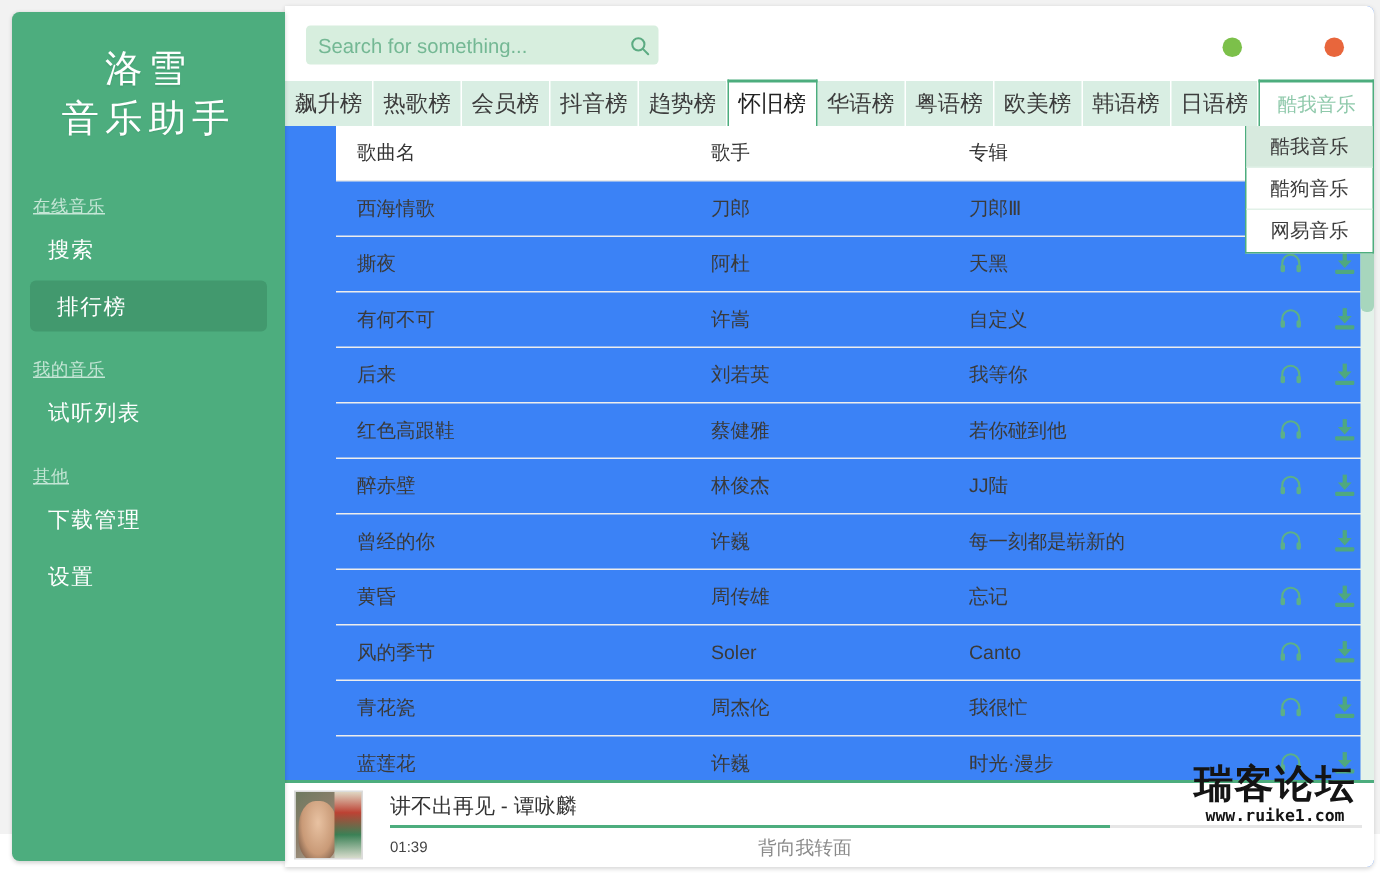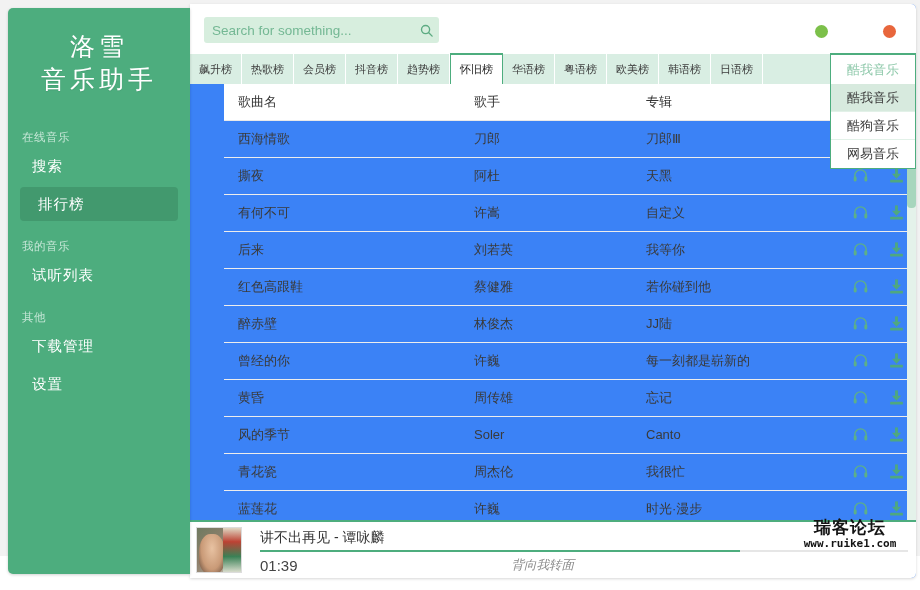--- a/index.html
+++ b/index.html
@@ -37,20 +37,21 @@
     font-size: 25px;
     font-weight: 500;
     text-shadow: 0 1px 1px rgba(0,0,0,0.08);
   }
   .logo .l2 { display:block; }
   .nav-group-title {
     margin: 0 0 4px 14px;
     color: #c5e6d6;
     font-size: 11.5px;
     letter-spacing: .5px;
+    text-decoration: underline;
   }
   .nav-group-title.g1 { margin-top: 34px; }
   .nav-group-title.g2 { margin-top: 18px; }
   .nav-group-title.g3 { margin-top: 18px; }
   .nav-item {
     height: 34px;
     margin: 0 12px 4px 12px;
     padding-left: 12px;
     display: flex; align-items: center;
     color: #ffffff;
@@ -111,21 +112,21 @@
     position: relative;
     height: 30px;
     background: #d9eee3;
     display: flex;
     align-items: stretch;
   }
   .tab {
     min-width: 52px;
     padding: 0 9px;
     display: flex; align-items: center; justify-content: center;
-    font-size: 11px;
+    font-size: 15px;
     color: #3c3c3c;
     border-right: 1px solid #ffffff;
     cursor: pointer;
     white-space: nowrap;
   }
   .tab.active {
     background: #ffffff;
     border-top: 2px solid #4dad7e;
     border-left: 1px solid #4dad7e;
     border-right: 1px solid #4dad7e;
@@ -269,46 +270,45 @@
   }
   #progress-fill {
     position: absolute; left: 0; top: 0;
     height: 2px; background: #4dad7e;
   }
   #player-bottom {
     position: absolute;
     top: 30px; left: 0; width: 100%;
     display: flex; align-items: center;
   }
-  #elapsed { font-size: 15px; color: #444; }
+  #elapsed { font-size: 10px; color: #444; }
   #lyric {
     flex: 1;
     text-align: center;
     font-size: 12.5px;
     color: #8a8a8a;
     padding-right: 120px;
-    font-style: italic;
   }
 
   
   #watermark {
     position: absolute;
     right: 6px; bottom: 6px;
     width: 128px;
     text-align: center;
     z-index: 40;
     pointer-events: none;
   }
   #wm-main {
-    font-size: 17px;
+    font-size: 26px;
     font-weight: bold;
     color: #141414;
     letter-spacing: 1px;
     line-height: 1;
-    font-family: Liberation Sans, sans-serif;
+    font-family: Liberation Serif, serif;
   }
   #wm-sub {
     font-size: 11px;
     font-weight: bold;
     color: #141414;
     letter-spacing: 0px;
     margin-top: 1px;
     font-family: "DejaVu Sans Mono", monospace;
   }
 </style>

